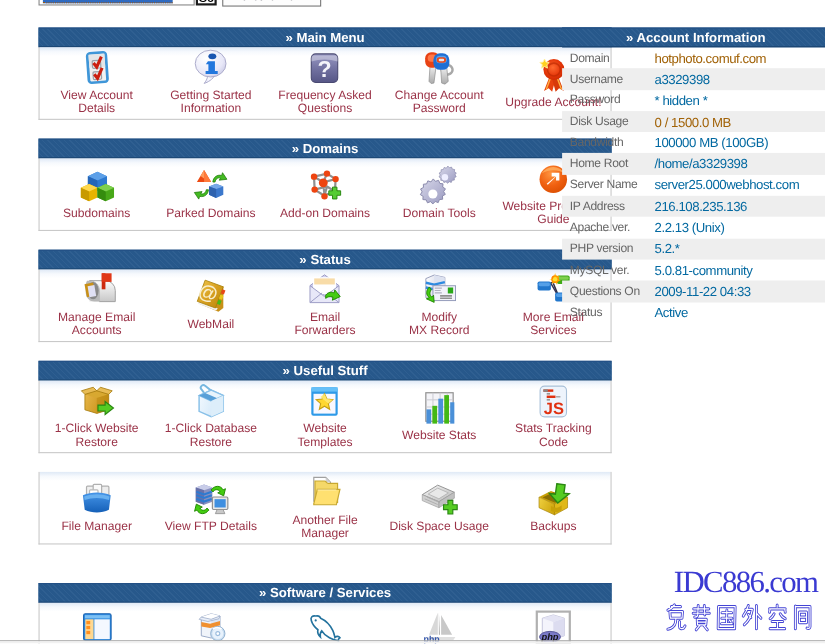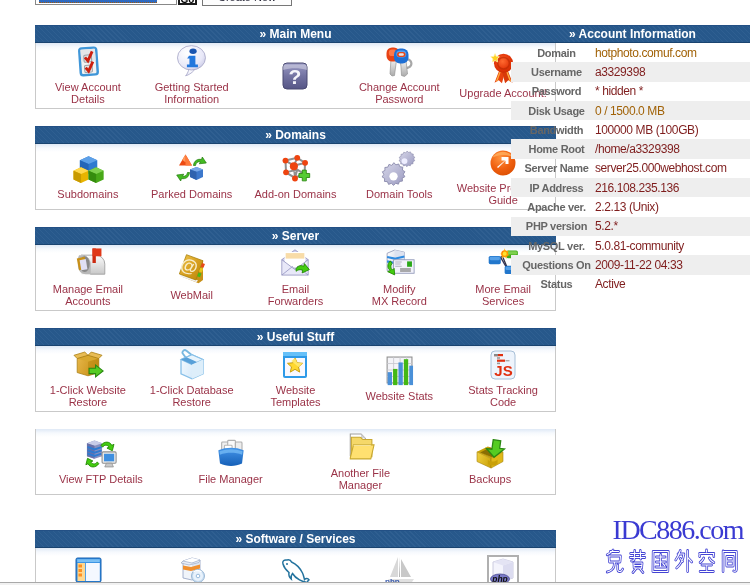--- a/index.html
+++ b/index.html
@@ -15,22 +15,22 @@
  background:linear-gradient(#dfe9f6 0,#f6f9fd 4px,#fff 8px);
  display:flex;}
 .cell{flex:1 1 0px;min-width:0;display:flex;flex-direction:column;align-items:center;justify-content:center;text-align:center;}
 .lbl{font-size:11px;line-height:12px;color:#9a3247;margin-top:3px;white-space:nowrap;}
 .icon{display:block;overflow:visible;}
 
 #acct{position:absolute;left:511px;top:25px;width:243px;}
 #acct .hdr{}
 .row{display:flex;align-items:center;height:19.3px;font-size:11px;}
 .row.alt{background:#eeeeee;}
-.row .k{width:77px;padding-left:7px;font-weight:bold;color:#666;flex-shrink:0;letter-spacing:-0.3px;font-size:11px;text-align:center;}
-.row .v{color:#7f1d1d;font-size:12px;letter-spacing:-0.4px;}
+.row .k{width:77px;padding-left:7px;font-weight:normal;color:#666;flex-shrink:0;letter-spacing:-0.3px;font-size:11px;}
+.row .v{color:#0369a1;font-size:12px;letter-spacing:-0.4px;}
 .row .v.red{color:#a16207;}
 
 #botline{position:absolute;left:0;top:582px;width:750px;height:1px;background:#a9a9a9;z-index:50;}
 #botstrip{position:absolute;left:0;top:583px;width:750px;height:2px;background:#f1f1f1;z-index:50;}
 
 #inp{position:absolute;left:35px;top:-15px;width:140px;height:18px;background:#fff;border:1px solid #888;}
 #inpsel{position:absolute;left:3px;top:2px;width:118px;height:14px;background:#2f6ac0;border-bottom:1px dotted #a05a10;}
 #gobtn{position:absolute;left:178px;top:-14px;width:19px;height:19px;box-sizing:border-box;border:2px solid #1c1c1c;background:#fff;overflow:hidden;font-size:10px;text-align:center;line-height:23px;font-weight:bold;}
 #newbtn{position:absolute;left:202px;top:-14px;width:90px;height:20px;box-sizing:border-box;border:1px solid #777;background:#fdfdfd;overflow:hidden;font-size:11px;text-align:center;line-height:21px;color:#223;}
 
@@ -89,20 +89,21 @@
             <linearGradient id="gq" x1="0" y1="0" x2="0" y2="1">
               <stop offset="0" stop-color="#9a9ac4"></stop>
               <stop offset="0.5" stop-color="#7373a2"></stop>
               <stop offset="1" stop-color="#565686"></stop>
             </linearGradient>
           </defs>
           <rect x="3" y="3" width="24" height="26" rx="4" fill="url(#gq)" stroke="#4a4a72" stroke-width="1"></rect>
           <path d="M5 4.5h20a2 2 0 012 2v3.5c-8-2.5-16-2.5-24 0v-3.5a2 2 0 012-2z" fill="#fff" opacity="0.35"></path>
           <text x="15" y="24" font-family="Liberation Sans" font-size="21" font-weight="bold" fill="#f4f4fa" text-anchor="middle">?</text>
         </svg>
+        <div class="lbl">Frequency Asked<br>Questions</div>
       </div>
   <div class="cell">
         <svg class="icon" width="30" height="32" viewBox="0 0 30 32">
           <defs>
             <linearGradient id="gk" x1="0" y1="0" x2="0" y2="1">
               <stop offset="0" stop-color="#f4f4f4"></stop>
               <stop offset="1" stop-color="#aaa"></stop>
             </linearGradient>
           </defs>
           <path d="M22.5 12c3.5 0 6 2.5 6 5.5s-2.5 5.5-6 5.5-6-2.5-6-5.5 2.5-5.5 6-5.5zm0 2.2c-2.2 0-3.8 1.5-3.8 3.3s1.6 3.3 3.8 3.3 3.8-1.5 3.8-3.3-1.6-3.3-3.8-3.3z" fill="#a8a8a8"></path>
@@ -228,21 +229,21 @@
           <circle cx="15" cy="16" r="12.5" fill="url(#go)"></circle>
           <path d="M4.5 10.5a12.5 12.5 0 0121 0c-7-3.5-14-3.5-21 0z" fill="#ffb060" opacity="0.8"></path>
           <path d="M11 21.5L18.5 14v3.5h3v-7h-7V14H18L10 20.5z" fill="#fff" transform="translate(-1 -0.5)"></path>
         </svg>
         <div class="lbl">Website Promotion<br>Guide</div>
       </div>
  </div>
 </div>
 
 <div class="sec" style="top:227px">
- <div class="hdr">» Server</div>
+ <div class="hdr">» Status</div>
  <div class="bd">
   <div class="cell">
         <svg class="icon" width="32" height="32" viewBox="0 0 32 32">
           <defs>
             <linearGradient id="gm" x1="0" y1="0" x2="0" y2="1">
               <stop offset="0" stop-color="#fcfcfc"></stop>
               <stop offset="1" stop-color="#c8c8c8"></stop>
             </linearGradient>
           </defs>
           <g transform="translate(16 15) scale(1.12) translate(-16 -15)">
@@ -413,67 +414,86 @@
           <text x="16.5" y="27" font-family="Liberation Sans" font-size="15" font-weight="bold" fill="#e03010" text-anchor="middle">JS</text>
         </svg>
         <div class="lbl">Stats Tracking<br>Code</div>
       </div>
  </div>
 </div>
 
 <div class="sec" style="top:429px">
  <div class="bd">
   <div class="cell">
+        <svg class="icon" width="32" height="32" viewBox="0 0 32 32">
+          <defs>
+            <linearGradient id="gfm" x1="0" y1="0" x2="0" y2="1">
+              <stop offset="0" stop-color="#4595e8"></stop>
+              <stop offset="1" stop-color="#1560b8"></stop>
+            </linearGradient>
+          </defs>
+          <g transform="translate(16 15) scale(1.1) translate(-16 -15)">
+            <g>
+              <rect x="7.5" y="5" width="6.5" height="10" rx="0.8" fill="#f0f0f0" stroke="#b0b0b0"></rect>
+              <rect x="13" y="3.5" width="7" height="11" rx="0.8" fill="#fafafa" stroke="#b0b0b0"></rect>
+              <rect x="20" y="5" width="6" height="9.5" rx="0.8" fill="#ededed" stroke="#b0b0b0"></rect>
+              <rect x="10" y="8" width="7" height="8" rx="0.8" fill="#fff" stroke="#b8b8b8"></rect>
+              <path d="M4.5 12.5c7-3 16-3 23 0l-1.5 12c-6 3-14 3-20 0z" fill="url(#gfm)"></path>
+              <path d="M5.5 13.5c7-2.6 14-2.6 21 0l-.4 3c-6.5-2.4-13.7-2.4-20.2 0z" fill="#68b0f0"></path>
+            </g>
+          </g>
+        </svg>
+        <div class="lbl">File Manager</div>
+      </div>
+  <div class="cell">
         <svg class="icon" width="34" height="32" viewBox="0 0 34 32">
           <g transform="translate(17 16) scale(1.08) translate(-17 -16)">
             <path d="M4 6l7-2.5L18 6v12l-7 2.5L4 18z" fill="#8890c0"></path>
             <path d="M4 6l7-2.5L18 6l-7 2.4z" fill="#c8ccE8"></path>
             <path d="M4 6l7 2.4V20.5L4 18z" fill="#6870a8"></path>
             <path d="M4.5 9.5l6.5 2.3 6.5-2.2M4.5 12.5l6.5 2.3 6.5-2.2M4.5 15.5l6.5 2.3 6.5-2.2" stroke="#2e7ad0" stroke-width="1.8" fill="none"></path>
             <path d="M17 8c3-4 8-4 10 0l2-1-1.5 6-5-2.5 2-.8c-1.5-2.5-4.5-2.5-6 0z" fill="#44cc11" stroke="#208800" stroke-width="0.8"></path>
             <path d="M14 25c-3 4-8 4-10 0l-2 1 1.5-6 5 2.5-2 .8c1.5 2.5 4.5 2.5 6 0z" fill="#44cc11" stroke="#208800" stroke-width="0.8" transform="translate(1 0)"></path>
             <rect x="18" y="14" width="13" height="10.5" rx="1" fill="#e8e8e8" stroke="#909090" stroke-width="1"></rect>
             <rect x="19.8" y="15.8" width="9.4" height="7" fill="#3f8fe0"></rect>
             <path d="M22 24.5h5l1.5 3.5h-8z" fill="#c8c8c8" stroke="#909090" stroke-width="0.7"></path>
           </g>
         </svg>
         <div class="lbl">View FTP Details</div>
       </div>
   <div class="cell">
         <svg class="icon" width="32" height="32" viewBox="0 0 32 32">
-          <defs>
-            <linearGradient id="gfm" x1="0" y1="0" x2="0" y2="1">
-              <stop offset="0" stop-color="#4595e8"></stop>
-              <stop offset="1" stop-color="#1560b8"></stop>
-            </linearGradient>
-          </defs>
-          <g transform="translate(16 15) scale(1.1) translate(-16 -15)">
-            <g>
-              <rect x="7.5" y="5" width="6.5" height="10" rx="0.8" fill="#f0f0f0" stroke="#b0b0b0"></rect>
-              <rect x="13" y="3.5" width="7" height="11" rx="0.8" fill="#fafafa" stroke="#b0b0b0"></rect>
-              <rect x="20" y="5" width="6" height="9.5" rx="0.8" fill="#ededed" stroke="#b0b0b0"></rect>
-              <rect x="10" y="8" width="7" height="8" rx="0.8" fill="#fff" stroke="#b8b8b8"></rect>
-              <path d="M4.5 12.5c7-3 16-3 23 0l-1.5 12c-6 3-14 3-20 0z" fill="url(#gfm)"></path>
-              <path d="M5.5 13.5c7-2.6 14-2.6 21 0l-.4 3c-6.5-2.4-13.7-2.4-20.2 0z" fill="#68b0f0"></path>
-            </g>
-          </g>
-        </svg>
-        <div class="lbl">File Manager</div>
-      </div>
-  <div class="cell">
-        <svg class="icon" width="32" height="32" viewBox="0 0 32 32">
           <g transform="translate(16 15) scale(1.08) translate(-16 -15)">
             <path d="M7 3h10l4 4v16H7z" fill="#fff" stroke="#a0a0a0" stroke-width="1"></path>
             <path d="M17 3l4 4h-4z" fill="#d0d0d0"></path>
             <path d="M9 8h8c1.5 0 1.5 2 3 2h8v16H9z" fill="#f5d869" stroke="#c8a830" stroke-width="1" transform="translate(-1 -2)"></path>
             <path d="M8 25l3-12h19l-3 13H8z" fill="#ffe070" stroke="#c8a830" stroke-width="1" transform="translate(-1 0)"></path>
             <path d="M10 13.5h16" stroke="#fff4c0" stroke-width="1" opacity="0.7"></path>
           </g>
         </svg>
         <div class="lbl">Another File<br>Manager</div>
+      </div>
+  <div class="cell">
+        <svg class="icon" width="34" height="32" viewBox="0 0 34 32">
+          <defs>
+            <linearGradient id="ghd" x1="0" y1="0" x2="1" y2="1">
+              <stop offset="0" stop-color="#f8f8f8"></stop>
+              <stop offset="1" stop-color="#b8b8b8"></stop>
+            </linearGradient>
+          </defs>
+          <g transform="translate(17 16) scale(1.08) translate(-17 -16)">
+            <path d="M3 12L16 4l14 6-13 8z" fill="url(#ghd)" stroke="#909090" stroke-width="0.8"></path>
+            <path d="M3 12l14 6v5L3 17z" fill="#d0d0d0" stroke="#a0a0a0" stroke-width="0.6"></path>
+            <path d="M17 18l13-8v5l-13 8z" fill="#c0c0c0" stroke="#a0a0a0" stroke-width="0.6"></path>
+            <path d="M8 11.5l8-5 9 4-8 5z" fill="#e8e8e8" stroke="#b0b0b0" stroke-width="0.7"></path>
+            <path d="M5 15.5l11 4.8M7 14l11 4.8" stroke="#a8a8a8" stroke-width="0.7" fill="none"></path>
+            <path d="M22 23h4.5v-4.5h5V23H36v5h-4.5v4.5h-5V28H22z" transform="scale(0.82) translate(3.5 2)" fill="#55cc22" stroke="#2a8812" stroke-width="1.2"></path>
+          </g>
+        </svg>
+        <div class="lbl">Disk Space Usage</div>
       </div>
   <div class="cell">
         <svg class="icon" width="32" height="32" viewBox="0 0 32 32">
           <defs>
             <linearGradient id="gbk" x1="0" y1="0" x2="1" y2="0.5">
               <stop offset="0" stop-color="#f0d040"></stop>
               <stop offset="1" stop-color="#d0a810"></stop>
             </linearGradient>
           </defs>
           <g transform="translate(16 16) scale(1.08) translate(-16 -16)">

